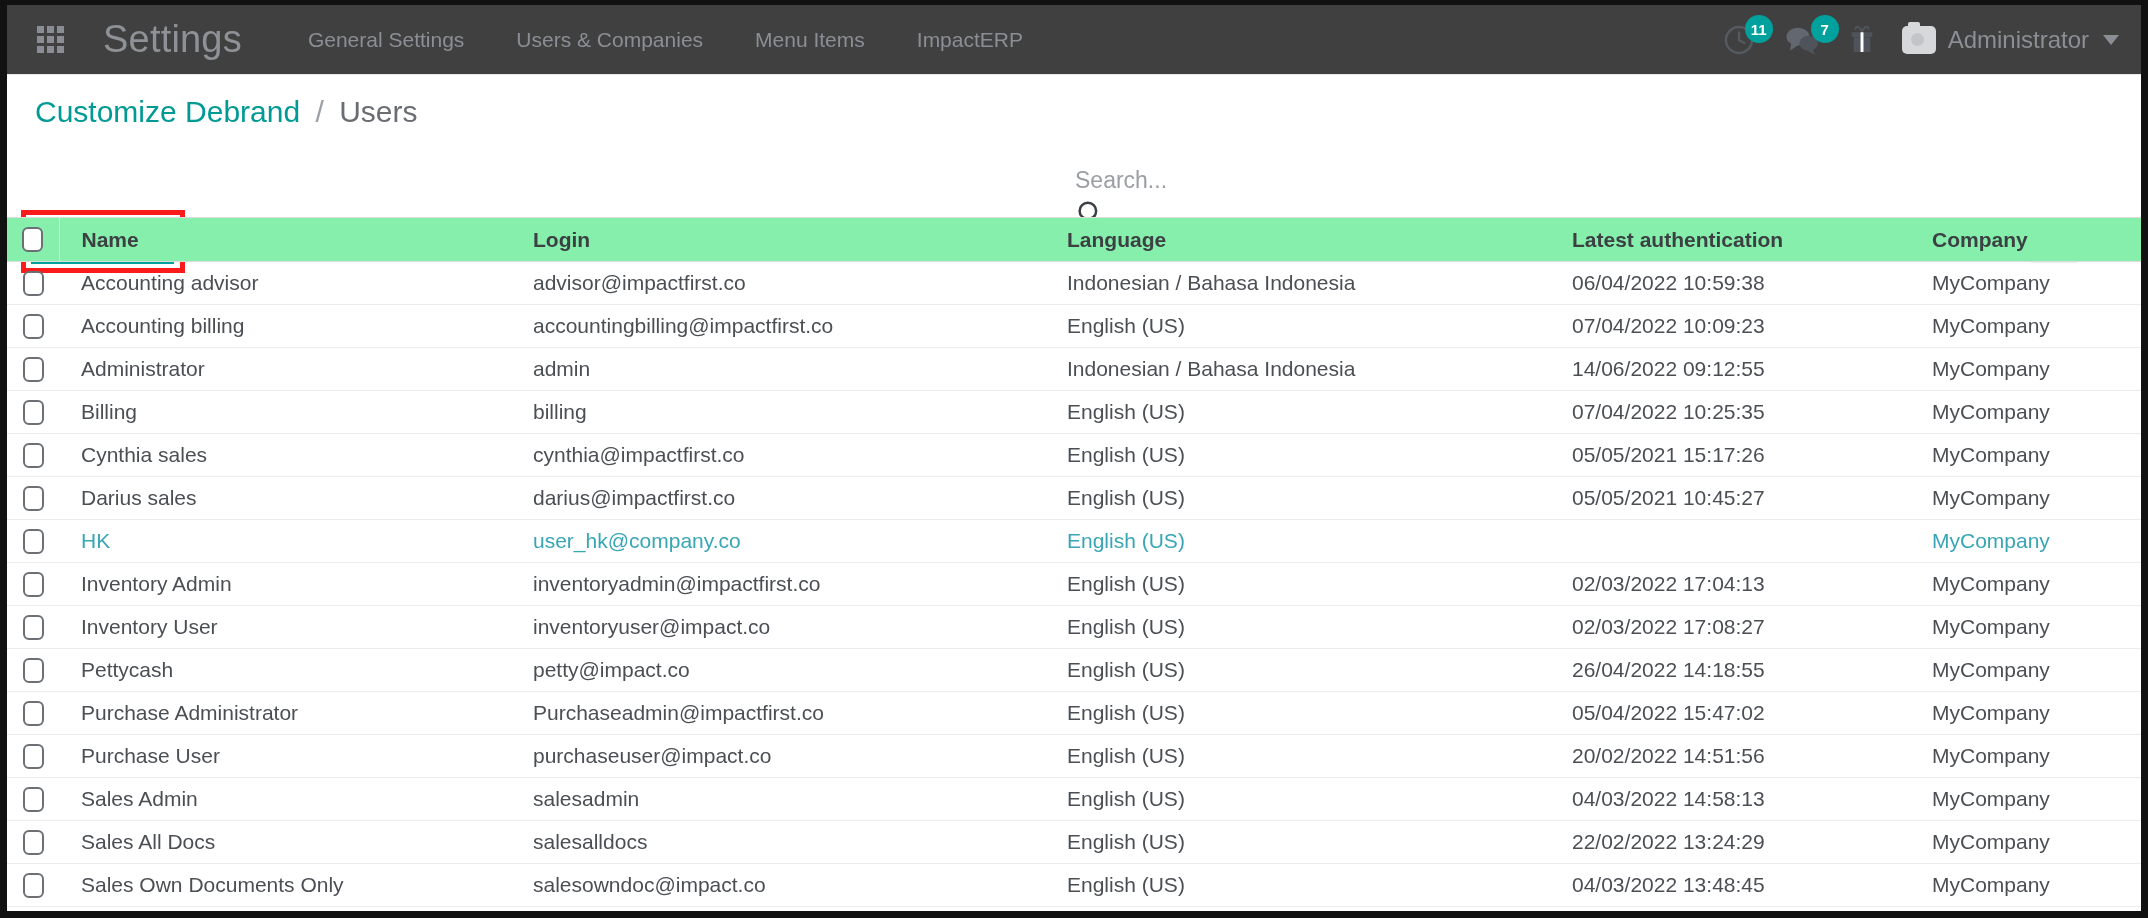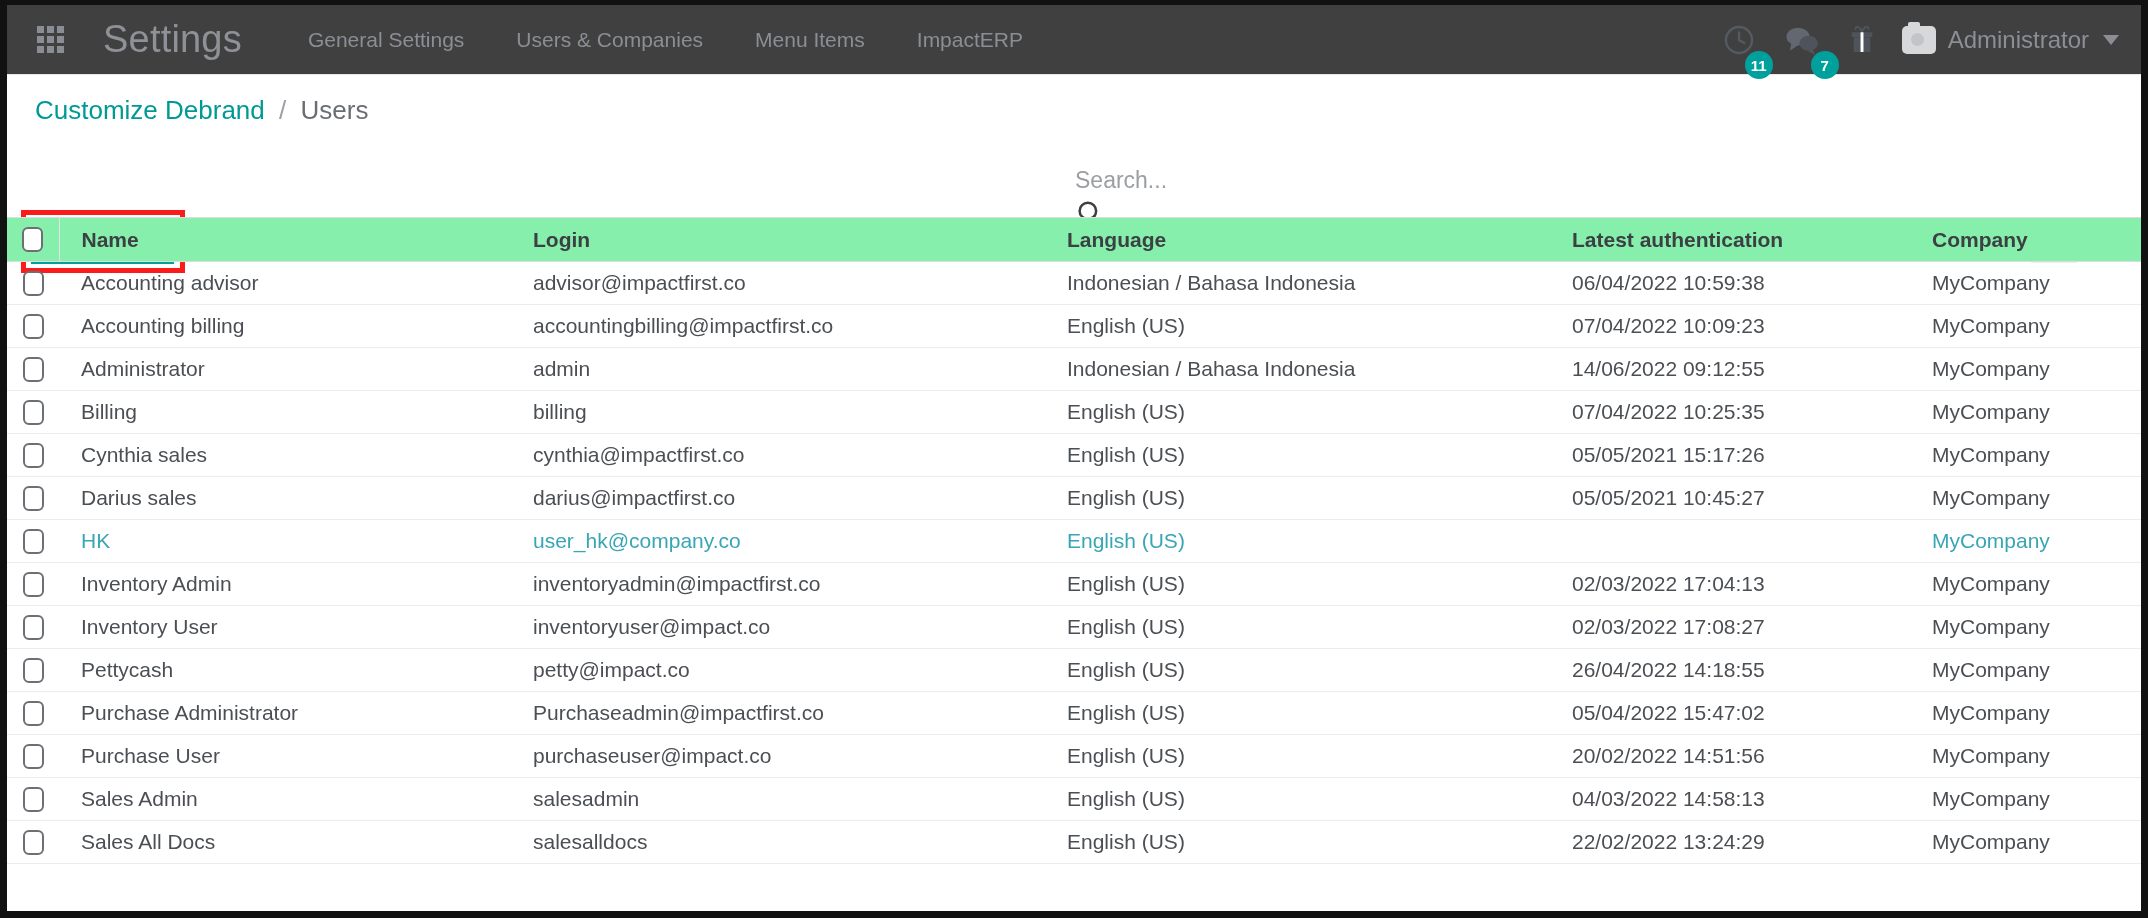--- a/index.html
+++ b/index.html
@@ -70,21 +70,20 @@
     position: absolute;
     top: -8px; right: -17px;
     min-width: 28px; height: 28px;
     border-radius: 50%;
     background: #00a09d;
     color: #ffffff;
     font-size: 15px;
     font-weight: 700;
     display: flex; align-items: center; justify-content: center;
     padding: 0 5px;
-    margin-top: 36px;
   }
   .avatar-wrap { display: flex; align-items: center; gap: 12px; cursor: pointer; }
   .avatar {
     width: 34px; height: 28px;
     border-radius: 5px;
     background: #d6d8da;
     position: relative;
   }
   .avatar::before {
     content: "";
@@ -108,21 +107,21 @@
     border-top: 10px solid #8b8e94;
     margin-left: 2px;
   }
 
   
   .control-panel { position: relative; height: 122px; }
 
   .breadcrumb {
     position: absolute;
     left: 28px; top: 20px;
-    font-size: 26px;
+    font-size: 30px;
     white-space: nowrap;
   }
   .breadcrumb .crumb-link { color: #009a94; cursor: pointer; }
   .breadcrumb .crumb-sep { color: #9aa0a6; margin: 0 7px; }
   .breadcrumb .crumb-current { color: #6a6e73; }
 
   .buttons-row {
     position: absolute;
     left: 14px; top: 135px;
     display: flex; align-items: center;
@@ -695,17 +694,35 @@
             <td class="c-lang">
               <span class="cellpad">English (US)</span>
             </td>
             <td class="c-auth">
               <span class="cellpad">22/02/2022 13:24:29</span>
             </td>
             <td class="c-comp">
               <span class="cellpad">MyCompany</span>
             </td>
           </tr>
+          <tr>
+            <td class="c-check"><span class="cb"></span></td>
+            <td class="c-name">
+              <span class="cellpad">Sales Own Documents Only</span>
+            </td>
+            <td class="c-login">
+              <span class="cellpad">salesowndoc@impact.co</span>
+            </td>
+            <td class="c-lang">
+              <span class="cellpad">English (US)</span>
+            </td>
+            <td class="c-auth">
+              <span class="cellpad">04/03/2022 13:48:45</span>
+            </td>
+            <td class="c-comp">
+              <span class="cellpad">MyCompany</span>
+            </td>
+          </tr>
         </tbody>
     </table>
   </div>
 
 </div>
 
 </body></html>

